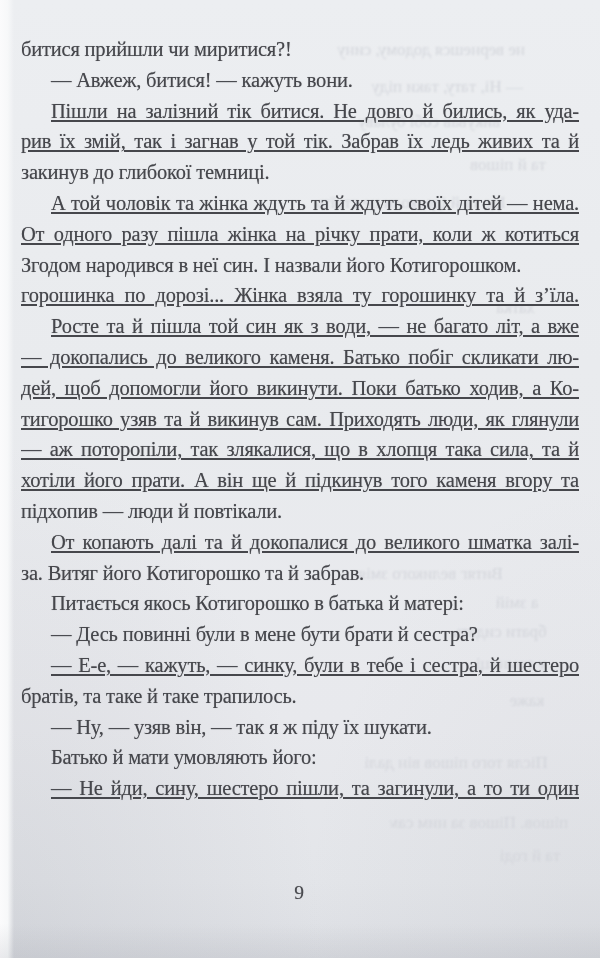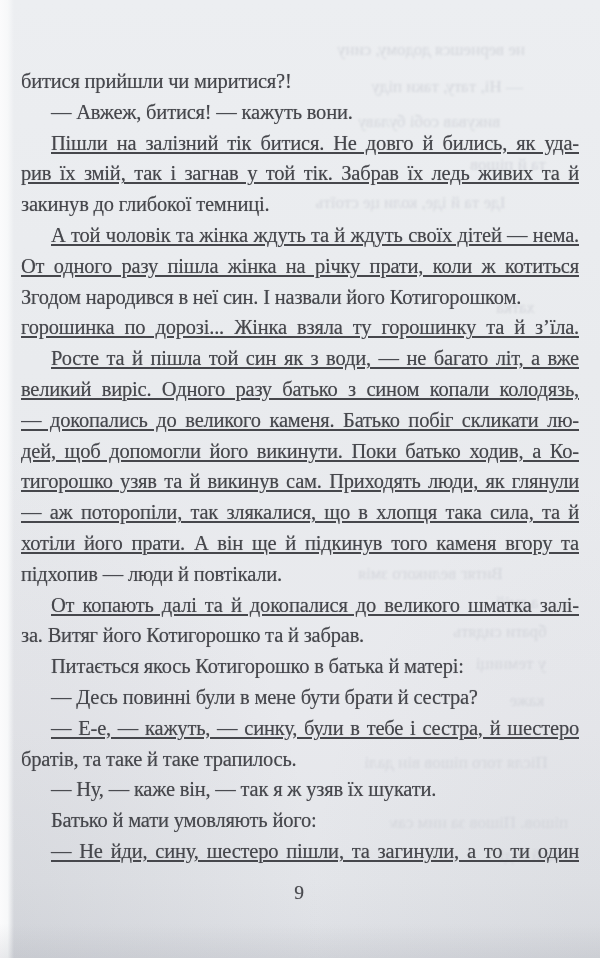--- a/index.html
+++ b/index.html
@@ -20,21 +20,20 @@
   }
   .bottom-shade {
     position: absolute; left: 0; right: 0; bottom: 0; height: 34px;
     background: linear-gradient(180deg, rgba(170,173,181,0) 0%, rgba(170,173,181,.22) 100%);
   }
   .text-block {
     position: absolute; left: 21px; top: 34px; width: 558px;
     color: #46474c;
     font-size: 20.5px; letter-spacing: -0.2px;
     text-shadow: 0 0 0.7px rgba(70,71,76,.55);
-    margin-top: 32px;
   }
   .line {
     height: 30.8px; line-height: 30.8px;
     white-space: nowrap; overflow: visible;
   }
   .line.just { white-space: normal; text-align: justify; text-align-last: justify; overflow: hidden; text-decoration: underline; }
   .line.indent { padding-left: 30px; }
   .line.just.indent { padding-left: 30px; }
   .page-number {
     position: absolute; left: 0; top: 881px; width: 598px; height: 24px;
@@ -75,34 +74,33 @@
     <div class="line">битися прийшли чи миритися?!</div>
     <div class="line indent">— Авжеж, битися! — кажуть вони.</div>
     <div class="line indent just">Пішли на залізний тік битися. Не довго й бились, як уда-</div>
     <div class="line just">рив їх змій, так і загнав у той тік. Забрав їх ледь живих та й</div>
     <div class="line">закинув до глибокої темниці.</div>
     <div class="line indent just">А той чоловік та жінка ждуть та й ждуть своїх дітей — нема.</div>
     <div class="line just">От одного разу пішла жінка на річку прати, коли ж котиться</div>
     <div class="line">Згодом народився в неї син. І назвали його Котигорошком.</div>
     <div class="line just">горошинка по дорозі... Жінка взяла ту горошинку та й з’їла.</div>
     <div class="line indent just">Росте та й пішла той син як з води, — не багато літ, а вже</div>
-    <div class="line just">великий виріс. Одного разу батько з сином копали колодязь,</div>
     <div class="line just">— докопались до великого каменя. Батько побіг скликати лю-</div>
     <div class="line just">дей, щоб допомогли його викинути. Поки батько ходив, а Ко-</div>
     <div class="line just">тигорошко узяв та й викинув сам. Приходять люди, як глянули</div>
     <div class="line just">— аж поторопіли, так злякалися, що в хлопця така сила, та й</div>
     <div class="line just">хотіли його прати. А він ще й підкинув того каменя вгору та</div>
     <div class="line">підхопив — люди й повтікали.</div>
     <div class="line indent just">От копають далі та й докопалися до великого шматка залі-</div>
     <div class="line">за. Витяг його Котигорошко та й забрав.</div>
     <div class="line indent">Питається якось Котигорошко в батька й матері:</div>
     <div class="line indent">— Десь повинні були в мене бути брати й сестра?</div>
     <div class="line indent just">— Е-е, — кажуть, — синку, були в тебе і сестра, й шестеро</div>
     <div class="line">братів, та таке й таке трапилось.</div>
-    <div class="line indent">— Ну, — каже він, — так я ж узяв їх шукати.</div>
+    <div class="line indent">— Ну, — узяв він, — так я ж піду їх шукати.</div>
     <div class="line indent">Батько й мати умовляють його:</div>
     <div class="line indent just">— Не йди, сину, шестеро пішли, та загинули, а то ти один</div>
   </div>
 
   <div class="page-number">9</div>
 
   <div class="bottom-shade"></div>
 </div>
 
 </body></html>

